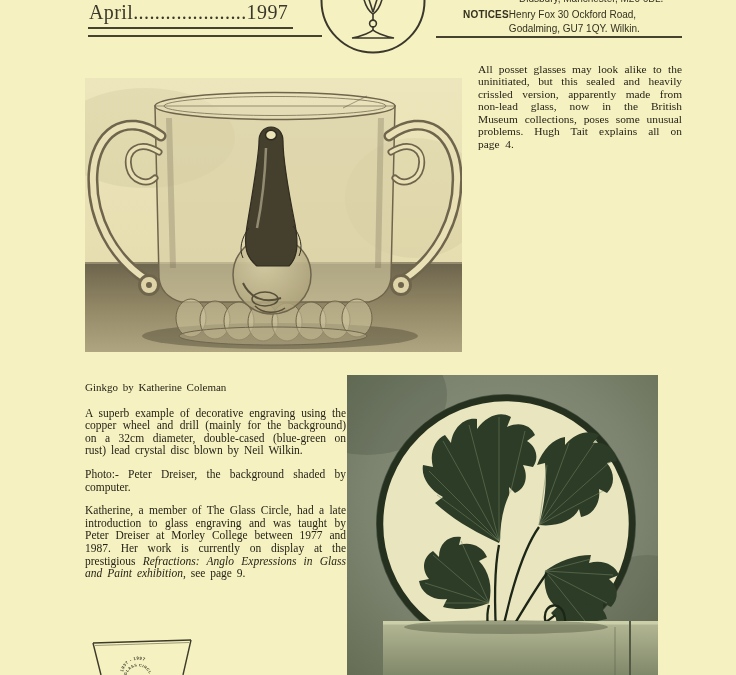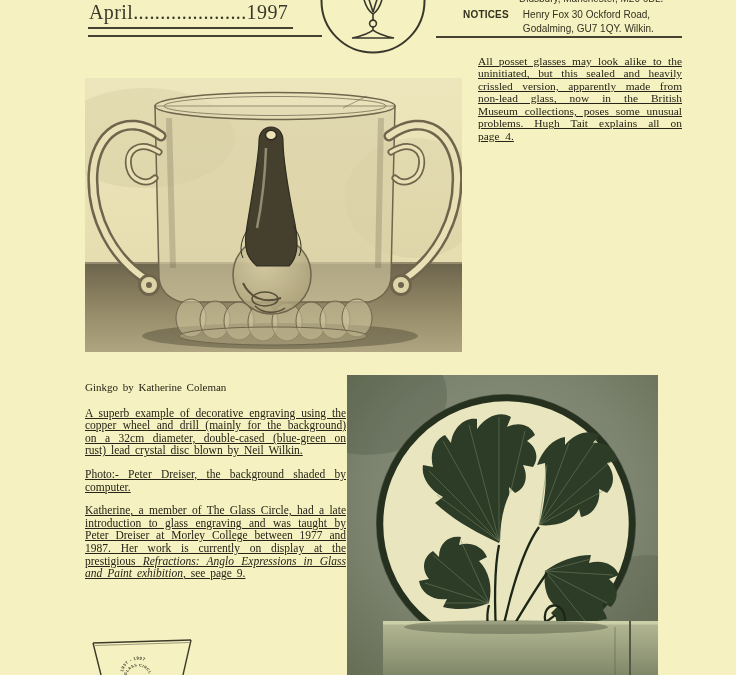--- a/index.html
+++ b/index.html
@@ -17,44 +17,43 @@
   .rule { position:absolute; height:2px; background:#45432f; }
   .r1 { left:88px;  top:27px; width:205px; }
   .r2 { left:88px;  top:35px; width:234px; }
   .r3 { left:436px; top:36px; width:246px; }
   .logo { position:absolute; left:319px; top:-54px; }
   .addr-top {
     position:absolute; left:519px; top:-7px;
     font-family:"Liberation Sans", sans-serif; font-size:10px; color:#33311f;
   }
   .notices {
-    position:absolute; left:463px; top:8px; display:flex; gap:14px;
+    position:absolute; left:463px; top:8px; display:flex; 
     font-family:"Liberation Sans", sans-serif; font-size:10px;
     color:#33311f; line-height:13.5px;
   }
   .notices-label { font-weight:bold; letter-spacing:.2px; }
   .bold { font-weight:normal; }
   .italic { font-style:italic; }
   
   .posset-photo { position:absolute; left:85px; top:78px; }
   .ginkgo-photo { position:absolute; left:347px; top:375px; }
   .tumbler { position:absolute; left:84px; top:637px; }
   
   .posset-text {
-    position:absolute; left:478px; top:55px; width:204px;
+    position:absolute; left:478px; top:63px; width:204px;
     font-size:11.4px; line-height:12.45px; text-align:justify;
     word-spacing:3px;
-    text-decoration:underline;
   }
   .ginkgo-col {
     position:absolute; left:85px; top:381px; width:261px;
     font-size:11.5px; line-height:12.6px; word-spacing:2px;
   }
   .g-title { font-size:11px; font-weight:normal; margin-bottom:13px; }
-  .ginkgo-col p { text-align:justify; margin-bottom:11px;text-decoration:underline; }
+  .ginkgo-col p { text-align:justify; margin-bottom:11px; }
 </style>
 </head>
 <body>
 
 <div class="page">
 
   <div class="date">April.....................1997</div>
   <div class="rule r1"></div>
   <div class="rule r2"></div>
   <div class="rule r3"></div>

